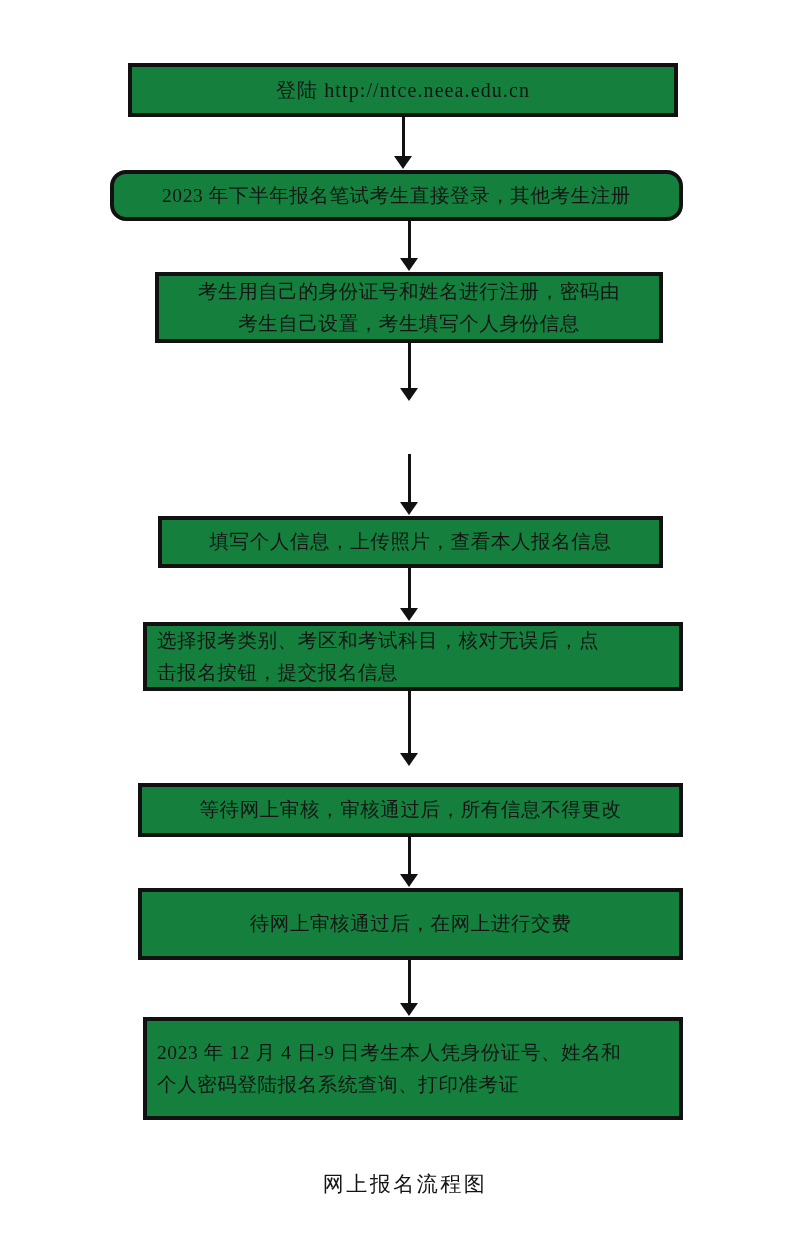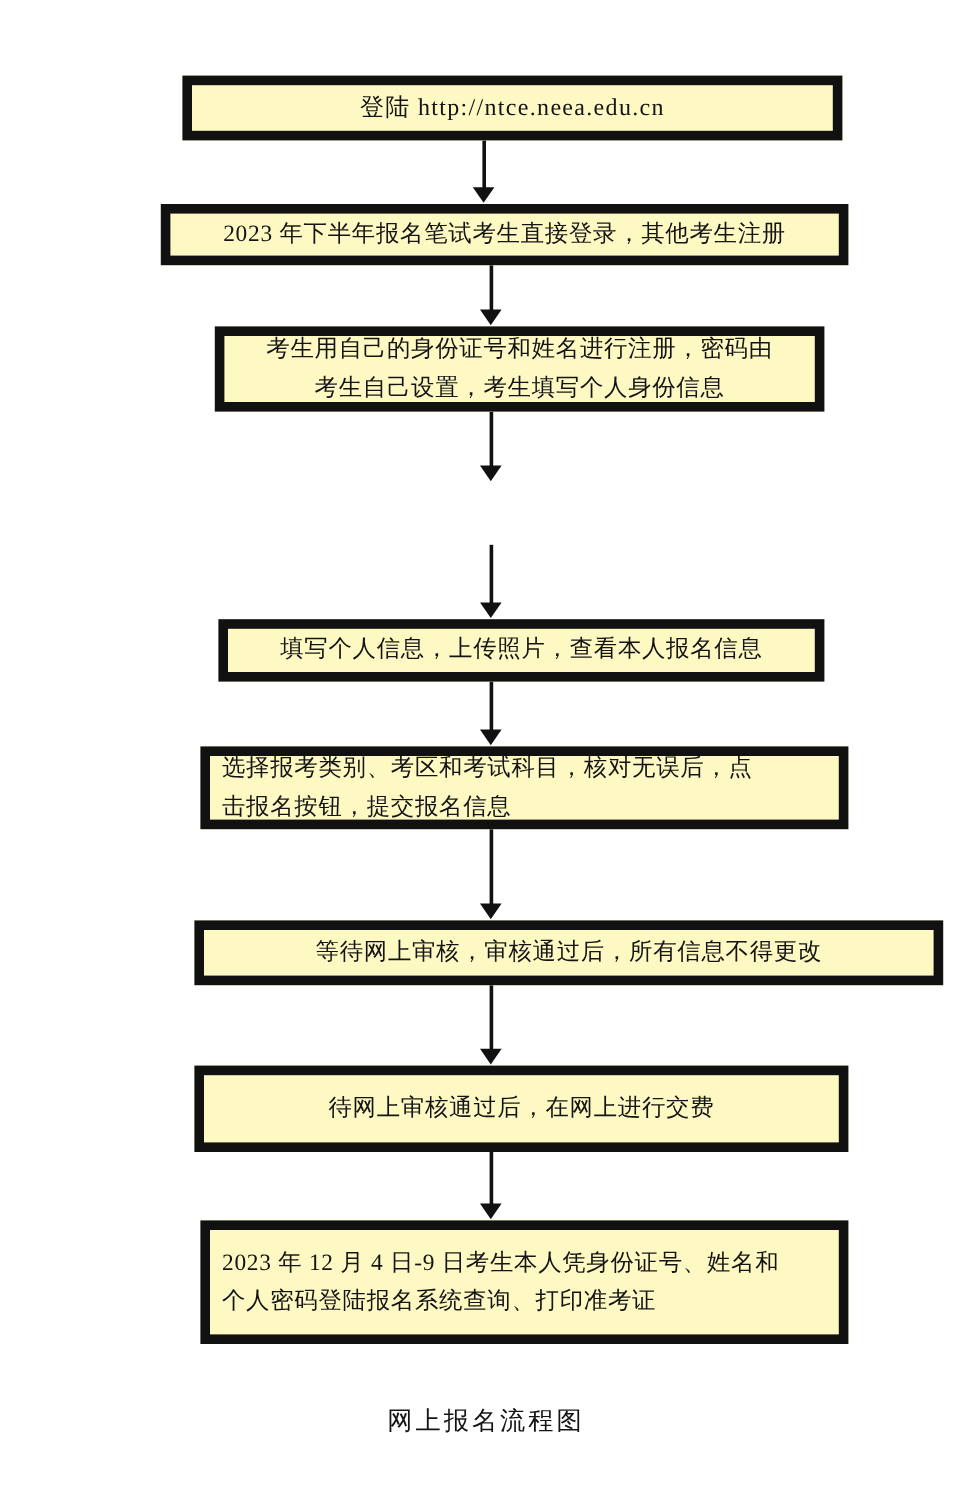--- a/index.html
+++ b/index.html
@@ -20,27 +20,26 @@
     height: 1245px;
     margin: 0 auto;
     background: #ffffff;
     overflow: hidden;
   }
 
   
   .node {
     position: absolute;
     box-sizing: border-box;
-    border: 8px solid #6d28d9;
-    background: #fef9c3;
+    border: 4px solid #6d28d9;
+    background: #15803d;
     display: flex;
     align-items: center;
     justify-content: center;
     padding: 4px 10px;
-    margin-left: 24px;
   }
   .node .node-text {
     display: block;
     width: 100%;
     font-size: 19.5px;
     line-height: 1.62;
     letter-spacing: 0.6px;
     white-space: pre-line;
     color: #141414;
   }
@@ -122,35 +121,35 @@
       <div class="shaft" style="height: 54px; background: rgb(17, 17, 17);"></div>
       <div class="head" style="border-top-color: rgb(17, 17, 17);"></div>
     </div>
     <div class="connector" style="left: 409px; top: 944px; height: 72px;">
       <div class="shaft" style="height: 60px; background: rgb(17, 17, 17);"></div>
       <div class="head" style="border-top-color: rgb(17, 17, 17);"></div>
     </div>
     <div class="node align-center url" id="node-login-url" style="left: 128px; top: 63px; width: 550px; height: 54px; border-color: rgb(17, 17, 17);">
       <span class="node-text" style="color: rgb(20, 20, 20);">登陆 http://ntce.neea.edu.cn</span>
     </div>
-    <div class="node align-center" id="node-login-or-register" style="left: 110px; top: 170px; width: 573px; height: 51px; border-color: rgb(17, 17, 17);">
+    <div class="node align-center" id="node-login-or-register" style="left: 110px; top: 170px; width: 573px; height: 51px; border-color: rgb(17, 17, 17); border-radius: 16px;">
       <span class="node-text" style="color: rgb(20, 20, 20);">2023 年下半年报名笔试考生直接登录，其他考生注册</span>
     </div>
     <div class="node align-center" id="node-register-identity" style="left: 155px; top: 272px; width: 508px; height: 71px; border-color: rgb(17, 17, 17);">
       <span class="node-text" style="color: rgb(20, 20, 20); text-align: center;">考生用自己的身份证号和姓名进行注册，密码由
 考生自己设置，考生填写个人身份信息</span>
     </div>
     <div class="node align-left" id="node-select-category-submit" style="left: 143px; top: 622px; width: 540px; height: 69px; border-color: rgb(17, 17, 17);">
       <span class="node-text" style="color: rgb(20, 20, 20);">选择报考类别、考区和考试科目，核对无误后，点
 击报名按钮，提交报名信息</span>
     </div>
     <div class="node align-center" id="node-fill-info-upload-photo" style="left: 158px; top: 516px; width: 505px; height: 52px; border-color: rgb(17, 17, 17);">
       <span class="node-text" style="color: rgb(20, 20, 20);">填写个人信息，上传照片，查看本人报名信息</span>
     </div>
-    <div class="node align-center" id="node-wait-review" style="left: 138px; top: 767px; width: 624px; height: 54px; border-color: rgb(17, 17, 17);">
+    <div class="node align-center" id="node-wait-review" style="left: 138px; top: 783px; width: 545px; height: 54px; border-color: rgb(17, 17, 17);">
       <span class="node-text" style="color: rgb(20, 20, 20);">等待网上审核，审核通过后，所有信息不得更改</span>
     </div>
     <div class="node align-center" id="node-online-payment" style="left: 138px; top: 888px; width: 545px; height: 72px; border-color: rgb(17, 17, 17);">
       <span class="node-text" style="color: rgb(20, 20, 20);">待网上审核通过后，在网上进行交费</span>
     </div>
     <div class="node align-left" id="node-print-admission-ticket" style="left: 143px; top: 1017px; width: 540px; height: 103px; border-color: rgb(17, 17, 17);">
       <span class="node-text" style="color: rgb(20, 20, 20);">2023 年 12 月 4 日-9 日考生本人凭身份证号、姓名和
 个人密码登陆报名系统查询、打印准考证</span>
     </div>
     <div id="caption" style="top: 1170px; color: rgb(20, 20, 20);">网上报名流程图</div>

